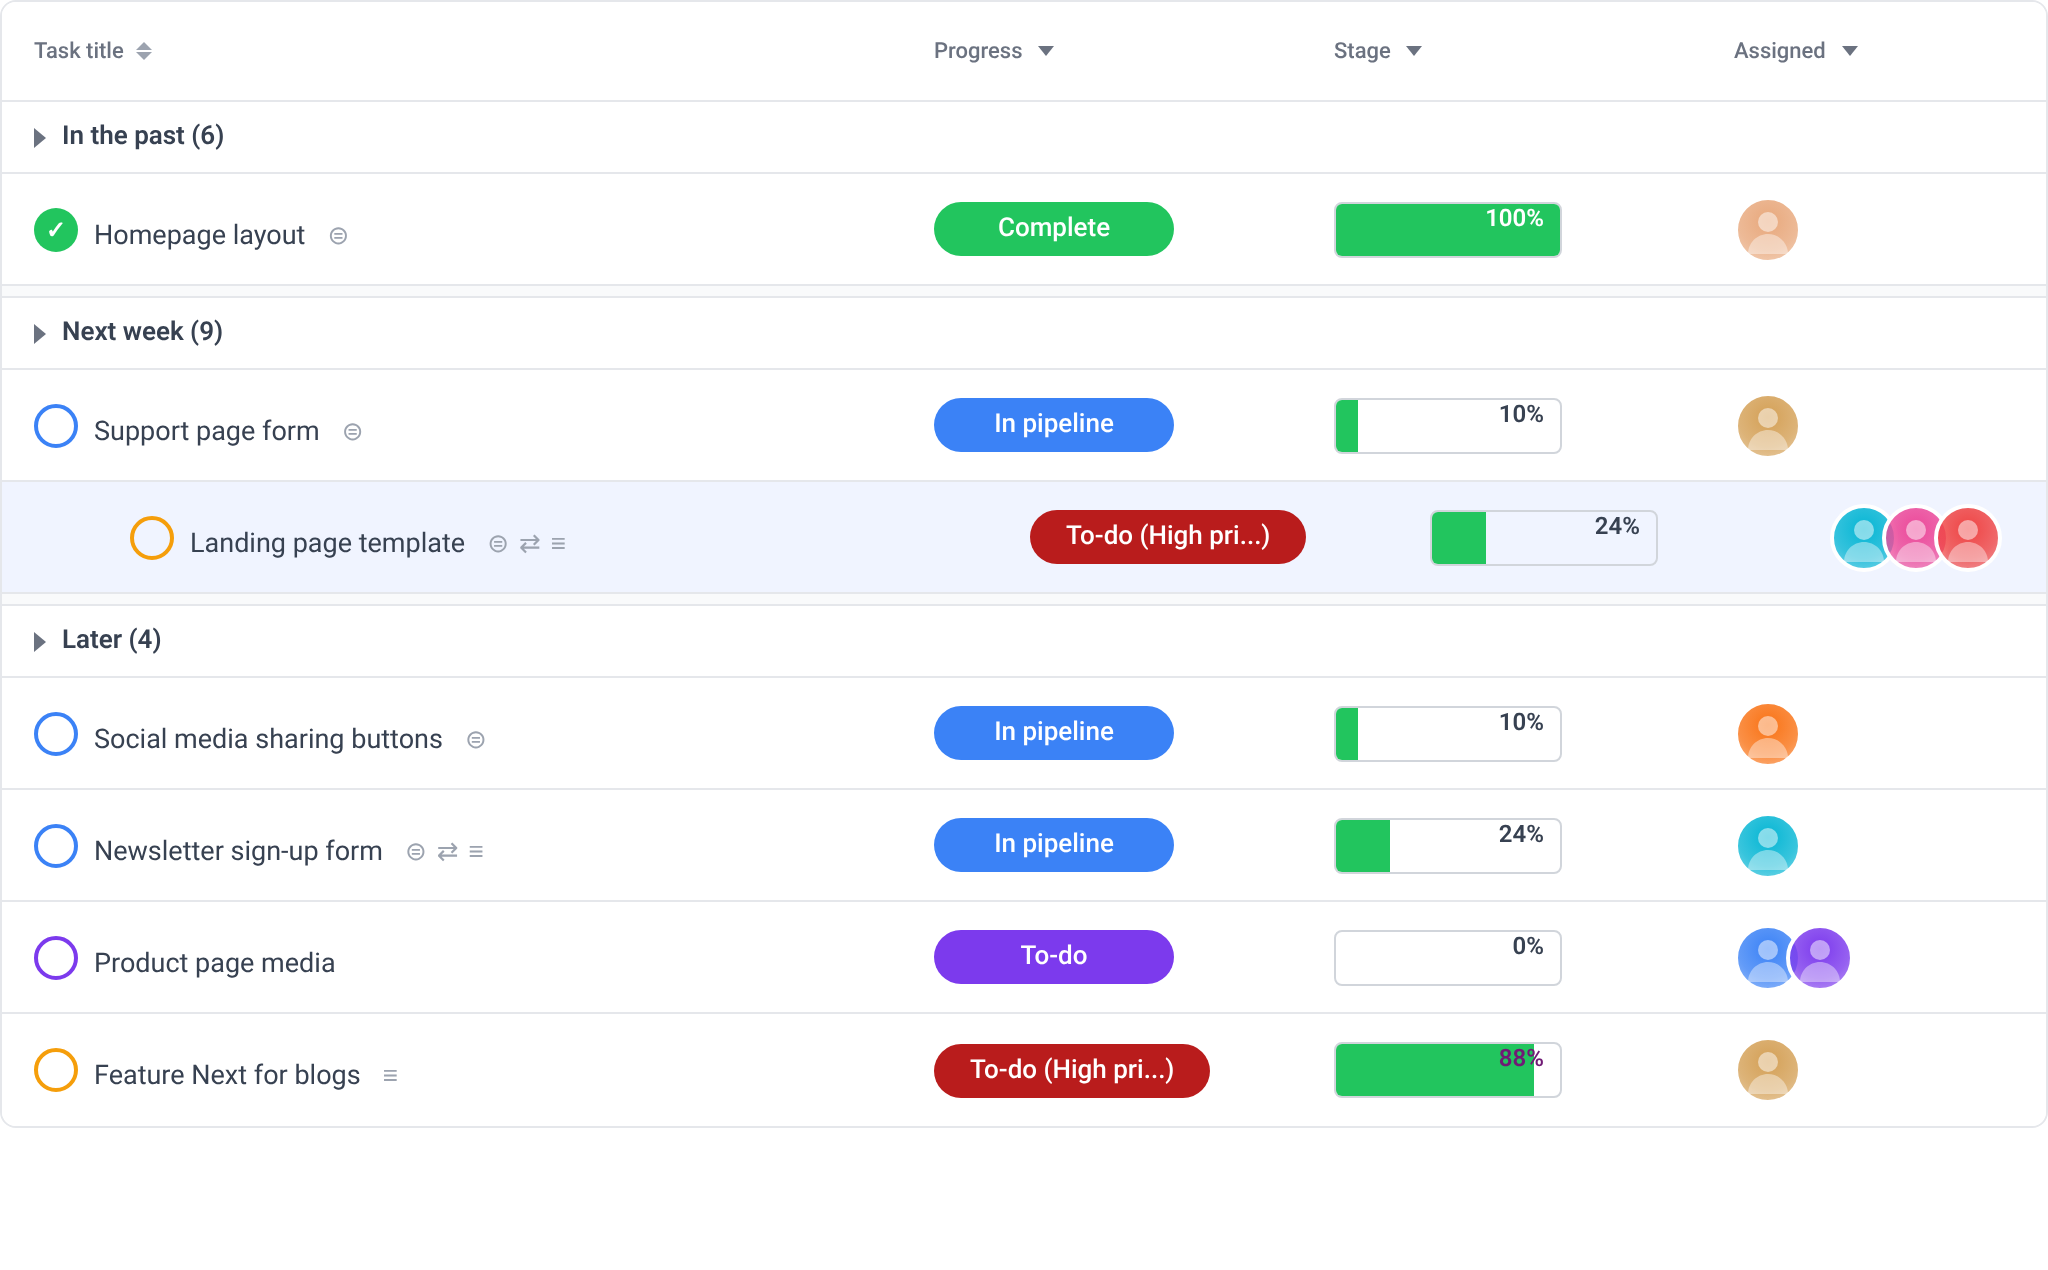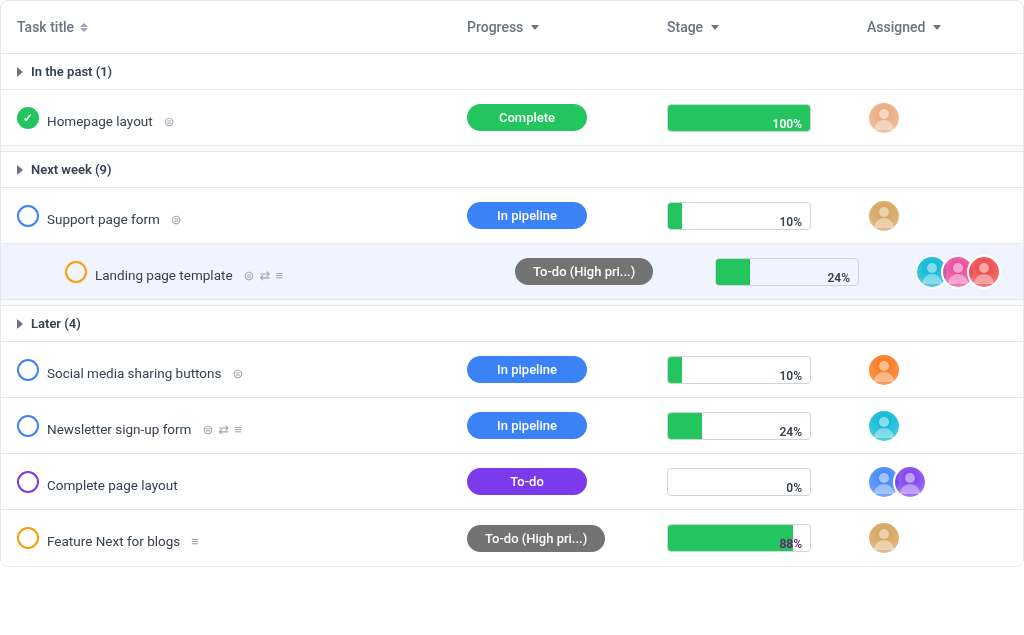--- a/index.html
+++ b/index.html
@@ -22,21 +22,21 @@
     
     .header-row {
       display: grid;
       grid-template-columns: 450px 200px 200px 170px;
       background: #fff;
       border-bottom: 1px solid #e5e7eb;
       padding: 10px 0;
     }
     .header-cell {
       padding: 8px 16px;
-      font-size: 14px;
+      font-size: 11px;
       color: #6b7280;
       font-weight: 500;
       display: flex;
       align-items: center;
       gap: 6px;
     }
     .header-cell .sort-icon {
       display: inline-flex;
       flex-direction: column;
       gap: 1px;
@@ -168,38 +168,38 @@
       padding: 6px 18px;
       border-radius: 20px;
       font-size: 13px;
       font-weight: 500;
       color: #fff;
       text-align: center;
       min-width: 120px;
     }
     .stage-badge.complete { background: #22c55e; }
     .stage-badge.inpipeline { background: #3b82f6; }
-    .stage-badge.todo-high { background: #737373; }
+    .stage-badge.todo-high { background: #b91c1c; }
     .stage-badge.todo { background: #7c3aed; }
 
     
     .progress-cell {
       padding: 8px 16px;
       display: flex;
       align-items: center;
     }
     .progress-bar-container {
-      width: 144px;
+      width: 114px;
       height: 28px;
       border: 1.5px solid #d1d5db;
       border-radius: 4px;
       overflow: hidden;
       position: relative;
       display: flex;
-      align-items: flex-end;
+      align-items: flex-start;
     }
     .progress-bar-fill {
       height: 100%;
       background: #22c55e;
       position: absolute;
       left: 0;
       top: 0;
     }
     .progress-text {
       position: relative;
@@ -268,21 +268,21 @@
     </div>
     <div class="header-cell">
       <span>Assigned</span>
       <span class="chevron-down"></span>
     </div>
   </div>
 
   <div id="table-body">
       <div class="group-header">
     <span class="group-chevron"></span>
-    <span>In the past (1)</span>
+    <span>In the past (6)</span>
   </div>
       <div class="task-row">
       <div class="task-title-cell">
         <div class="task-icon complete"></div>
         <span class="task-name">Homepage layout</span>
         <div class="task-meta">
             <span class="meta-icon">⊜</span>
           </div>
       </div>
       <div class="stage-cell">
@@ -444,21 +444,21 @@
           <circle cx="14" cy="10" r="5" fill="rgba(255,255,255,0.5)"></circle>
           <path d="M4 26c0-5.523 4.477-10 10-10s10 4.477 10 10" fill="rgba(255,255,255,0.4)"></path>
         </svg>
       </div>
           </div>
       </div>
     </div>
       <div class="task-row">
       <div class="task-title-cell">
         <div class="task-icon todo"></div>
-        <span class="task-name">Complete page layout</span>
+        <span class="task-name">Product page media</span>
         <div class="task-meta"></div>
       </div>
       <div class="stage-cell">
         <span class="stage-badge todo">To-do</span>
       </div>
       <div class="progress-cell">
 
         <div class="progress-bar-container">
           <div class="progress-bar-fill" style="width:0%"></div>
           <span class="progress-text">0%</span>

